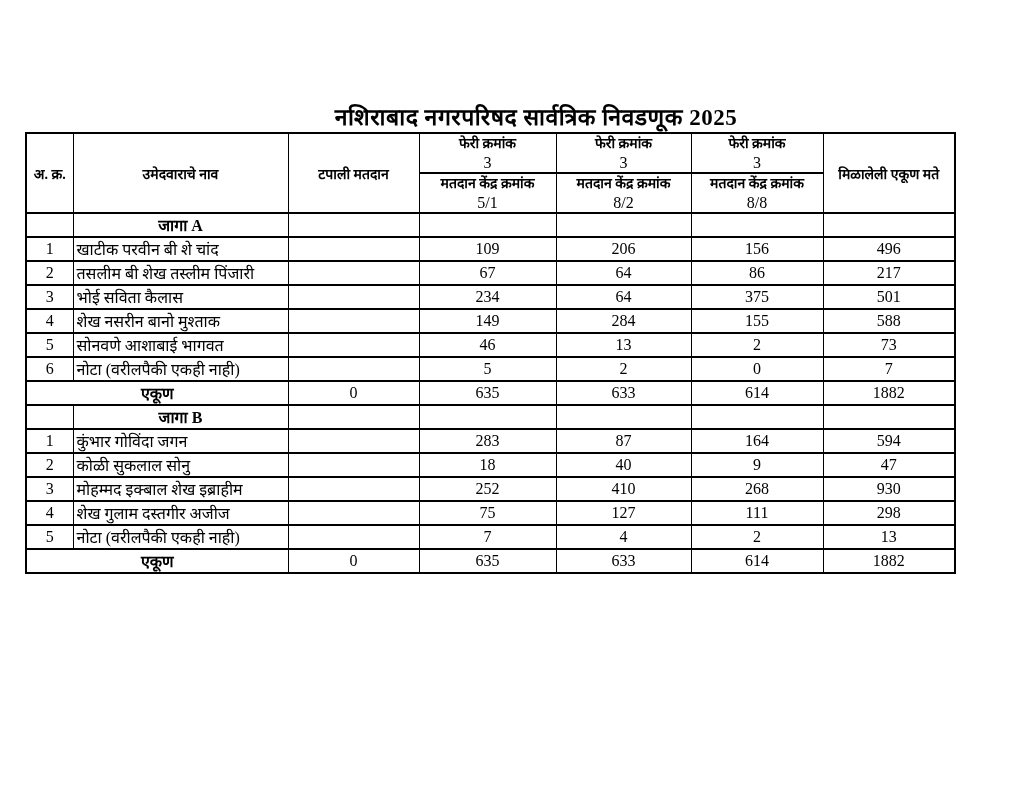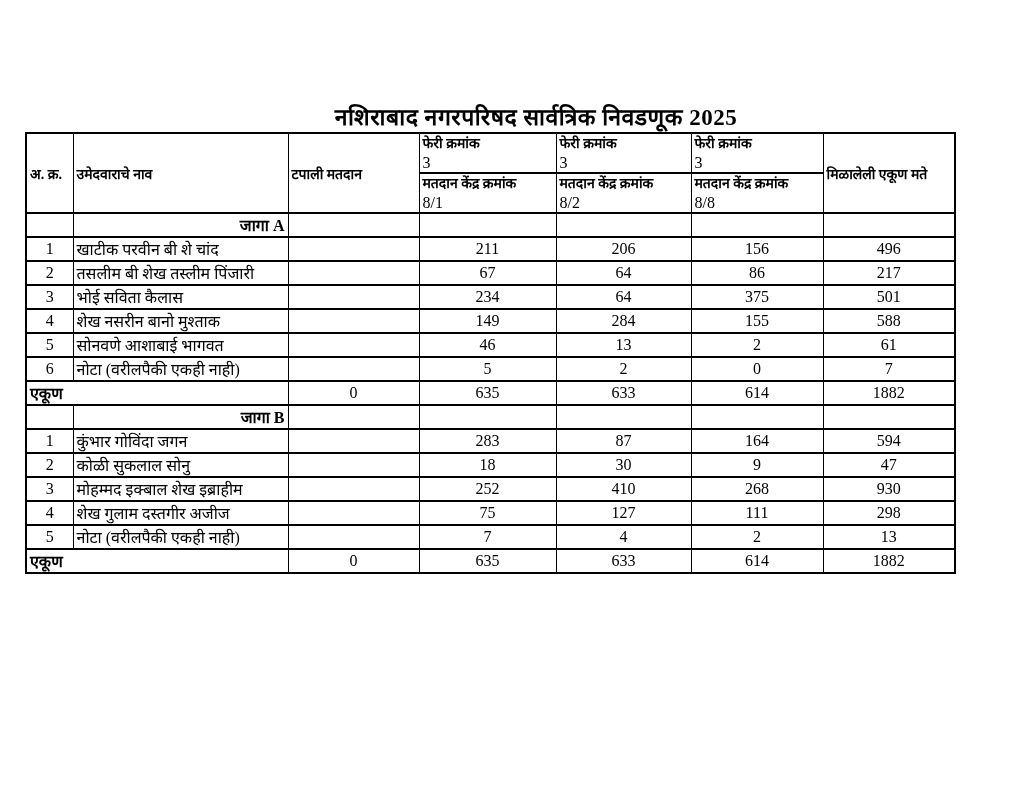--- a/index.html
+++ b/index.html
@@ -43,34 +43,34 @@
     border-right: 1px solid #000;
     border-top: 2px solid #000;
     border-bottom: 2px solid #000;
     padding: 0 3px;
     overflow: hidden;
     white-space: nowrap;
   }
   thead th {
     font-weight: bold;
     font-size: 14px;
-    text-align: left;
+    text-align: center;
     vertical-align: middle;
     margin-top: 28px;
   }
   thead tr { height: 40px; }
   thead .hdr-line { font-weight: bold; font-size: 14px; line-height: 19px; }
   thead .hdr-num  { font-weight: normal; font-size: 16px; line-height: 19px; }
   tbody tr { height: 23px; }
   tbody td { font-size: 16px; vertical-align: middle; }
   .sr-cell      { text-align: center; }
   .name-cell    { text-align: left; margin-left: 8px; }
   .num-cell     { text-align: center; }
-  .section-name { text-align: right; font-weight: bold; }
-  .total-label  { text-align: left; font-weight: bold; padding-right: 4px; }
+  .section-name { text-align: center; font-weight: bold; }
+  .total-label  { text-align: center; font-weight: bold; padding-right: 4px; }
 </style>
 </head>
 <body>
 
 <div class="content">
   <h1 class="title">नशिराबाद नगरपरिषद सार्वत्रिक निवडणूक 2025</h1>
 
   <table class="results">
     <colgroup>
       <col style="width:47px">
@@ -96,21 +96,21 @@
         </th>
         <th>
           <div class="hdr-line">फेरी क्रमांक</div>
           <div class="hdr-num">3</div>
         </th>
         <th rowspan="2">मिळालेली एकूण मते</th>
       </tr>
       <tr>
         <th>
           <div class="hdr-line">मतदान केंद्र क्रमांक</div>
-          <div class="hdr-num">8/1</div>
+          <div class="hdr-num">5/1</div>
         </th>
         <th>
           <div class="hdr-line">मतदान केंद्र क्रमांक</div>
           <div class="hdr-num">8/2</div>
         </th>
         <th>
           <div class="hdr-line">मतदान केंद्र क्रमांक</div>
           <div class="hdr-num">8/8</div>
         </th>
       </tr>
@@ -124,21 +124,21 @@
         <td></td>
         <td></td>
         <td></td>
         <td></td>
       </tr>
 
       <tr>
         <td class="sr-cell">1</td>
         <td class="name-cell">खाटीक परवीन बी शे चांद</td>
         <td class="num-cell"></td>
-        <td class="num-cell">211</td>
+        <td class="num-cell">109</td>
         <td class="num-cell">206</td>
         <td class="num-cell">156</td>
         <td class="num-cell">496</td>
       </tr>
       <tr>
         <td class="sr-cell">2</td>
         <td class="name-cell">तसलीम बी शेख तस्लीम पिंजारी</td>
         <td class="num-cell"></td>
         <td class="num-cell">67</td>
         <td class="num-cell">64</td>
@@ -163,21 +163,21 @@
         <td class="num-cell">155</td>
         <td class="num-cell">588</td>
       </tr>
       <tr>
         <td class="sr-cell">5</td>
         <td class="name-cell">सोनवणे आशाबाई भागवत</td>
         <td class="num-cell"></td>
         <td class="num-cell">46</td>
         <td class="num-cell">13</td>
         <td class="num-cell">2</td>
-        <td class="num-cell">61</td>
+        <td class="num-cell">73</td>
       </tr>
       <tr>
         <td class="sr-cell">6</td>
         <td class="name-cell">नोटा (वरीलपैकी एकही नाही)</td>
         <td class="num-cell"></td>
         <td class="num-cell">5</td>
         <td class="num-cell">2</td>
         <td class="num-cell">0</td>
         <td class="num-cell">7</td>
       </tr>
@@ -208,21 +208,21 @@
         <td class="num-cell">283</td>
         <td class="num-cell">87</td>
         <td class="num-cell">164</td>
         <td class="num-cell">594</td>
       </tr>
       <tr>
         <td class="sr-cell">2</td>
         <td class="name-cell">कोळी सुकलाल सोनु</td>
         <td class="num-cell"></td>
         <td class="num-cell">18</td>
-        <td class="num-cell">30</td>
+        <td class="num-cell">40</td>
         <td class="num-cell">9</td>
         <td class="num-cell">47</td>
       </tr>
       <tr>
         <td class="sr-cell">3</td>
         <td class="name-cell">मोहम्मद इक्बाल शेख इब्राहीम</td>
         <td class="num-cell"></td>
         <td class="num-cell">252</td>
         <td class="num-cell">410</td>
         <td class="num-cell">268</td>

